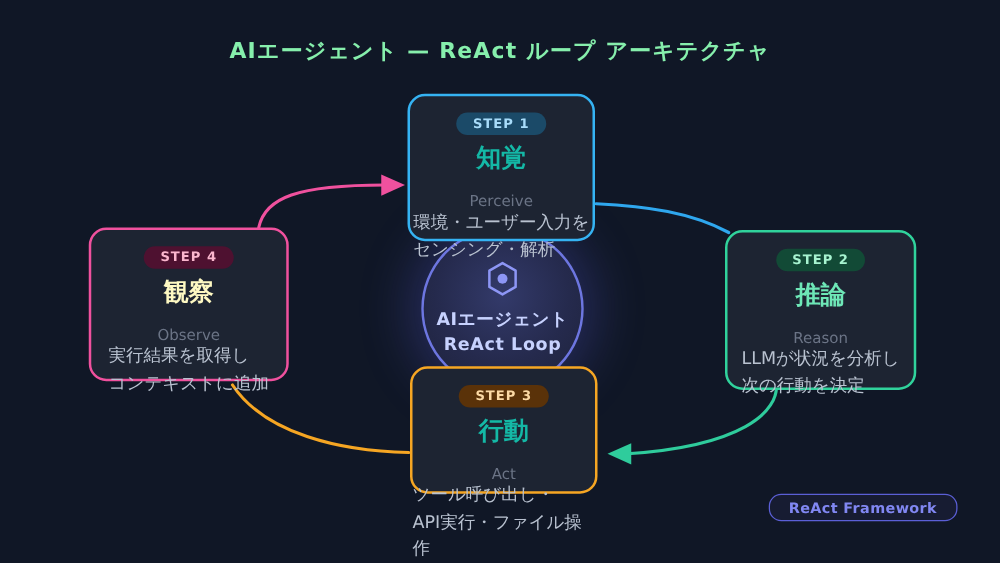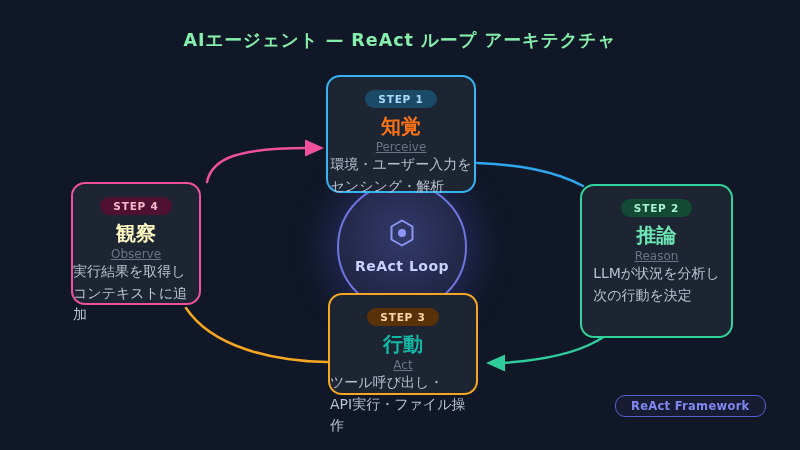--- a/index.html
+++ b/index.html
@@ -34,36 +34,36 @@
     position:absolute;z-index:2;border-radius:14px;border:2px solid;
     background:#1d2432;box-sizing:border-box;
     display:flex;flex-direction:column;align-items:center;
     padding-top:13px;
   }
   .node .badge{
     display:inline-block;padding:3px 13px;border-radius:11px;
     font-size:10.5px;font-weight:bold;letter-spacing:.8px;
   }
   .node .jp-title{font-size:20px;font-weight:bold;margin-top:7px;line-height:1.1;}
-  .node .subtitle{font-size:12px;color:#6771833;color:#6b7486;margin-top:3px;text-decoration:underline;}
+  .node .subtitle{font-size:12px;color:#6771833;color:#6b7486;margin-top:17px;}
   .node .desc{font-size:14px;color:#b9c2d0;line-height:1.55;margin-top:0;}
 
   .node--perceive{left:326px;top:75px;width:150px;height:118px;border-color:#35b3f3;}
   .node--perceive .badge{background:#1b4a68;color:#a8dcfa;}
-  .node--perceive .jp-title{color:#f97316;}
+  .node--perceive .jp-title{color:#14b8a6;}
 
-  .node--reason{left:580px;top:184px;width:153px;height:154px;border-color:#30d39c;}
+  .node--reason{left:580px;top:184px;width:153px;height:128px;border-color:#30d39c;}
   .node--reason .badge{background:#124a36;color:#a7f3d0;}
   .node--reason .jp-title{color:#6ee7b7;}
 
   .node--act{left:328px;top:293px;width:150px;height:102px;border-color:#f6a623;}
   .node--act .badge{background:#5a3209;color:#fcd9a4;}
   .node--act .jp-title{color:#14b8a6;}
 
-  .node--observe{left:71px;top:182px;width:130px;height:123px;border-color:#f0519e;}
+  .node--observe{left:71px;top:182px;width:160px;height:123px;border-color:#f0519e;}
   .node--observe .badge{background:#4e1130;color:#fbb6ce;}
   .node--observe .jp-title{color:#fef9c3;}
 
   .footer-pill{
     position:absolute;left:615px;top:395px;z-index:2;
     padding:3px 15px;border:1.5px solid #5b5fd6;border-radius:10px;
     background:rgba(28,31,58,0.6);
     color:#8187f2;font-size:11.5px;font-weight:bold;letter-spacing:.3px;
   }
 </style>
@@ -93,20 +93,21 @@
     <g>
       <path d="M 327 362 C 272 361, 212 347, 186 308" fill="none" stroke="#f6a623" stroke-width="2.5" stroke-linecap="round"></path>
     </g>
   </svg>
 
   <div class="center-circle">
     <svg class="hex" width="28" height="30" viewBox="0 0 28 30">
       <path d="M14 2.5 L24.5 8.5 V21.5 L14 27.5 L3.5 21.5 V8.5 Z" fill="none" stroke="#8d96f5" stroke-width="2" stroke-linejoin="round"></path>
       <circle cx="14" cy="15" r="4" fill="#8d96f5"></circle>
     </svg>
+    <div class="center-line">AIエージェント</div>
     <div class="center-line">ReAct Loop</div>
   </div>
 
   <div class="node node--perceive">
     <span class="badge">STEP 1</span>
     <div class="jp-title">知覚</div>
     <div class="subtitle">Perceive</div>
     <div class="desc">
       <div>環境・ユーザー入力を</div>
       <div>センシング・解析</div>

